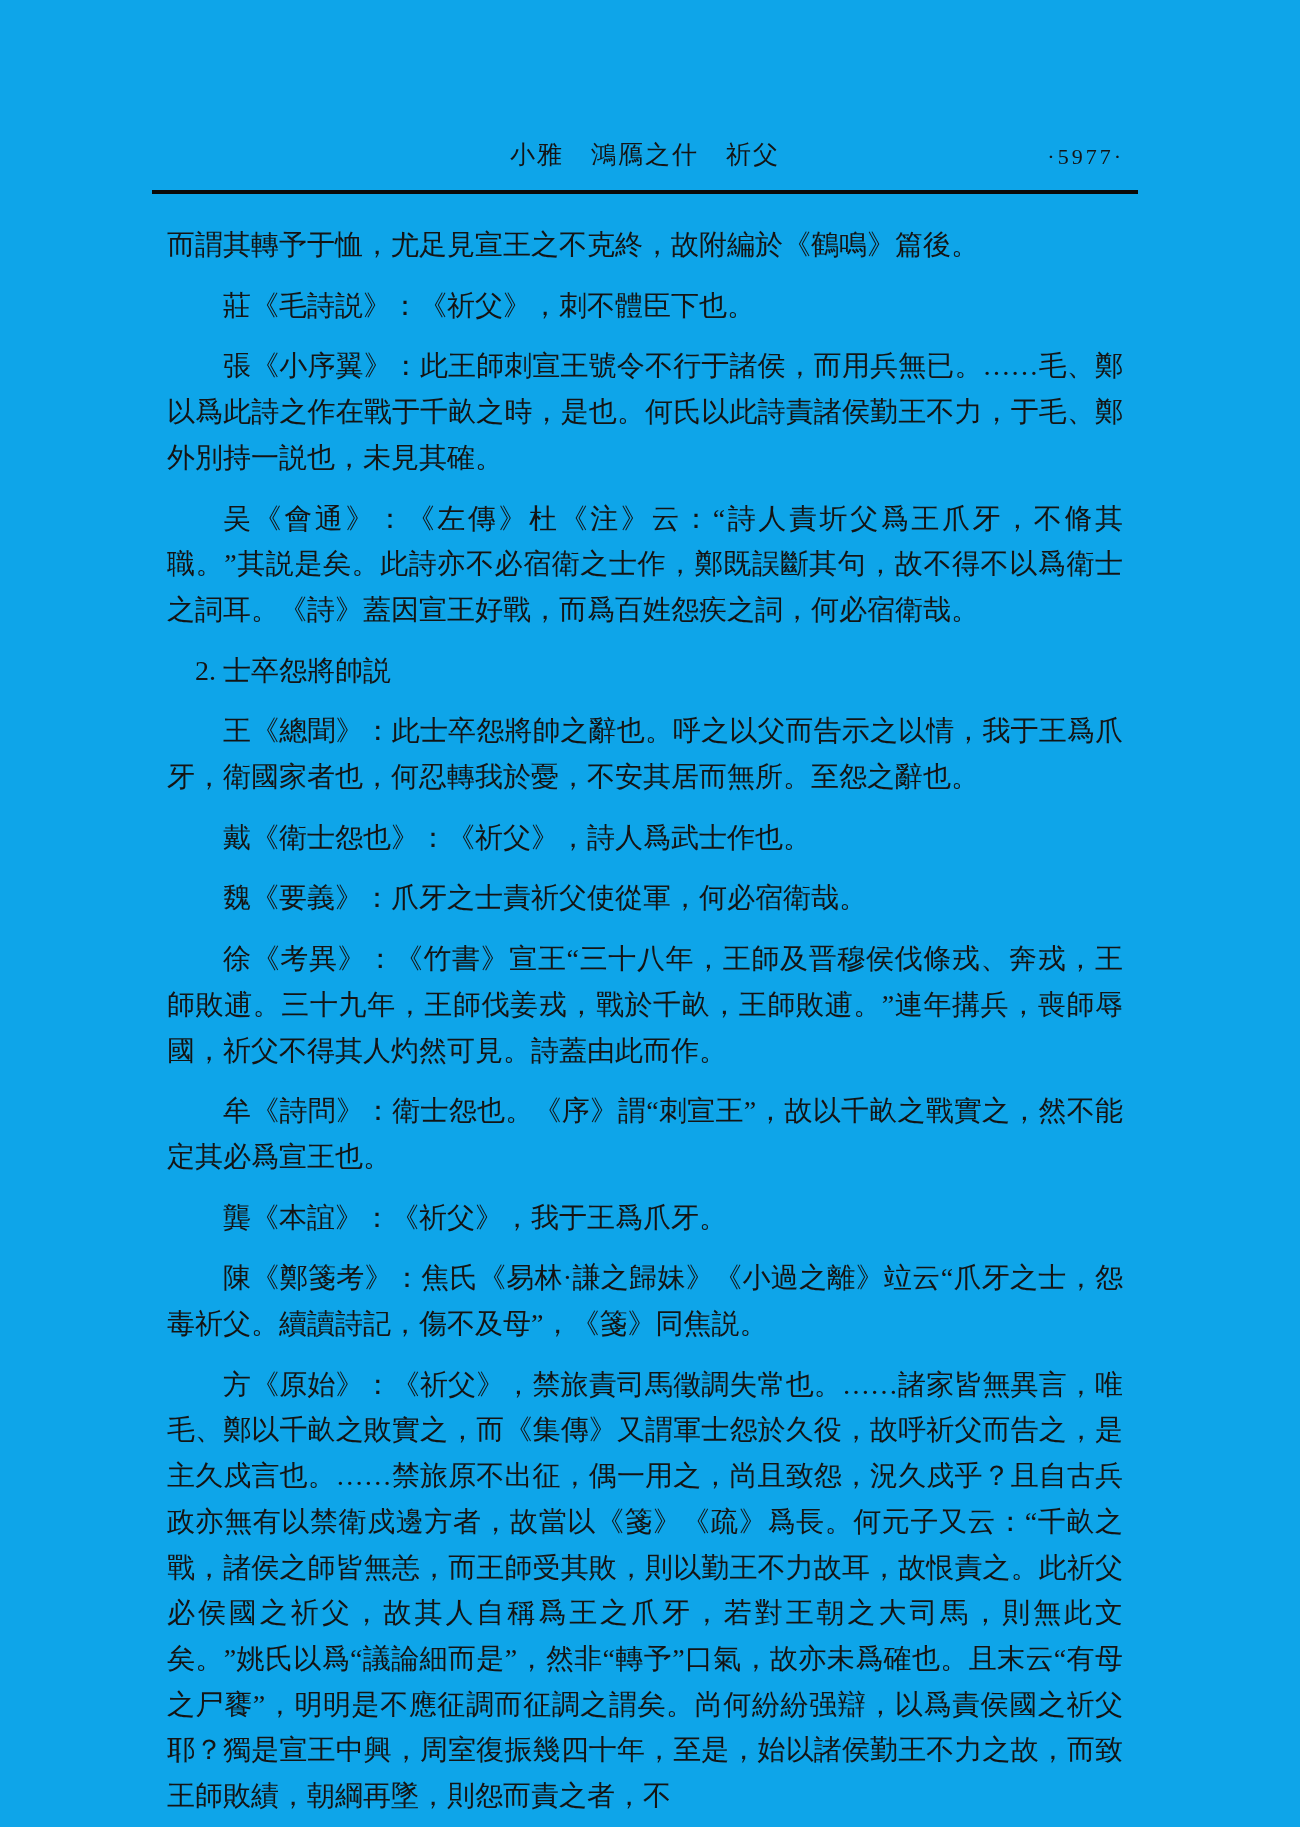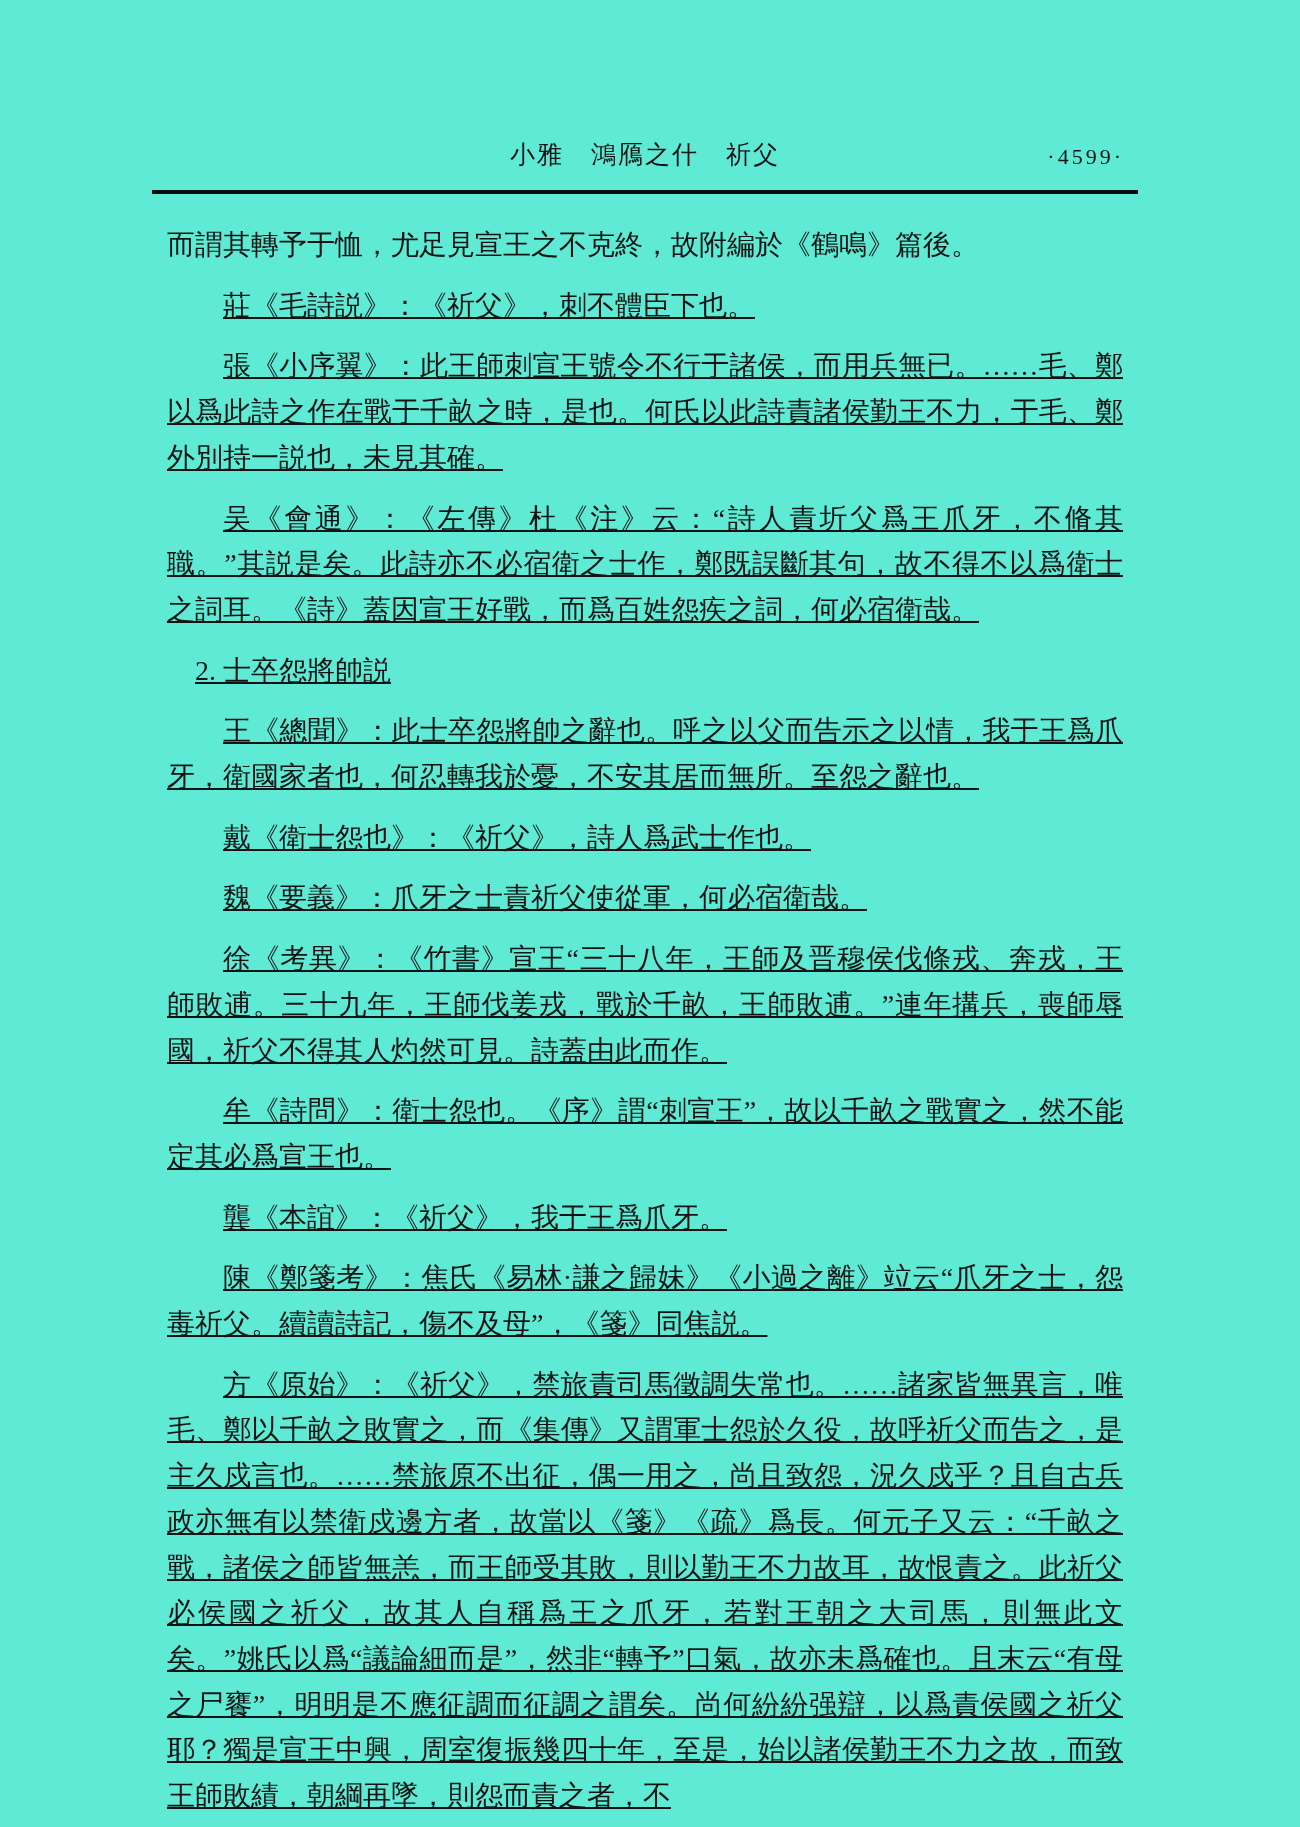--- a/index.html
+++ b/index.html
@@ -1,21 +1,21 @@
 <!DOCTYPE html>
 <html><head>
 <meta charset="utf-8">
 <style>
   html, body { margin: 0; padding: 0; background: #e8e8e8; }
   .page {
     position: relative;
     width: 1300px;
     height: 1827px;
     margin: 0 auto;
-    background: #5eead4;
+    background: #0ea5e9;
     color: #141414;
     font-family: "Liberation Serif", "DejaVu Serif", serif;
     overflow: hidden;
   }
   .content {
     position: absolute;
     left: 152px;
     top: 138px;
     width: 986px;
   }
@@ -46,34 +46,34 @@
     font-size: 28px;
     line-height: 45.7px;
     text-align: justify;
     text-justify: inter-ideograph;
   }
   .body-text p {
     margin: 15px;
     padding: 0;
     text-indent: 0;
   }
-  .body-text p.indent { text-indent: 2em; text-decoration: underline; }
+  .body-text p.indent { text-indent: 2em; }
   .body-text p.heading { text-indent: 1em; }
   .note {
     font-size: 22px;
   }
 </style>
 </head>
 <body>
 
 <div class="page">
   <div class="content">
     <div class="header-row">
       <div class="header-title">小雅　鴻鴈之什　祈父</div>
-      <div class="page-number">·4599·</div>
+      <div class="page-number">·5977·</div>
     </div>
     <div class="rule"></div>
     <div class="body-text">
         <p><span>而謂其轉予于恤，尤足見宣王之不克終，故附編於《鶴鳴》篇後。</span></p>
         <p class="indent"><span>莊《毛詩説》：《祈父》，刺不體臣下也。</span></p>
         <p class="indent"><span>張《小序翼》：此王師刺宣王號令不行于諸侯，而用兵無已。……毛、鄭以爲此詩之作在戰于千畝之時，是也。何氏以此詩責諸侯勤王不力，于毛、鄭外別持一説也，未見其確。</span></p>
         <p class="indent"><span>吴《會通》：《左傳》杜《注》云：“詩人責圻父爲王爪牙，不脩其職。”其説是矣。此詩亦不必宿衛之士作，鄭既誤斷其句，故不得不以爲衛士之詞耳。《詩》蓋因宣王好戰，而爲百姓怨疾之詞，何必宿衛哉。</span></p>
         <p class="indent heading"><span>2. 士卒怨將帥説</span></p>
         <p class="indent"><span>王《總聞》：此士卒怨將帥之辭也。呼之以父而告示之以情，我于王爲爪牙，衛國家者也，何忍轉我於憂，不安其居而無所。至怨之辭也。</span></p>
         <p class="indent"><span>戴《衛士怨也》：《祈父》，詩人爲武士作也。</span></p>

